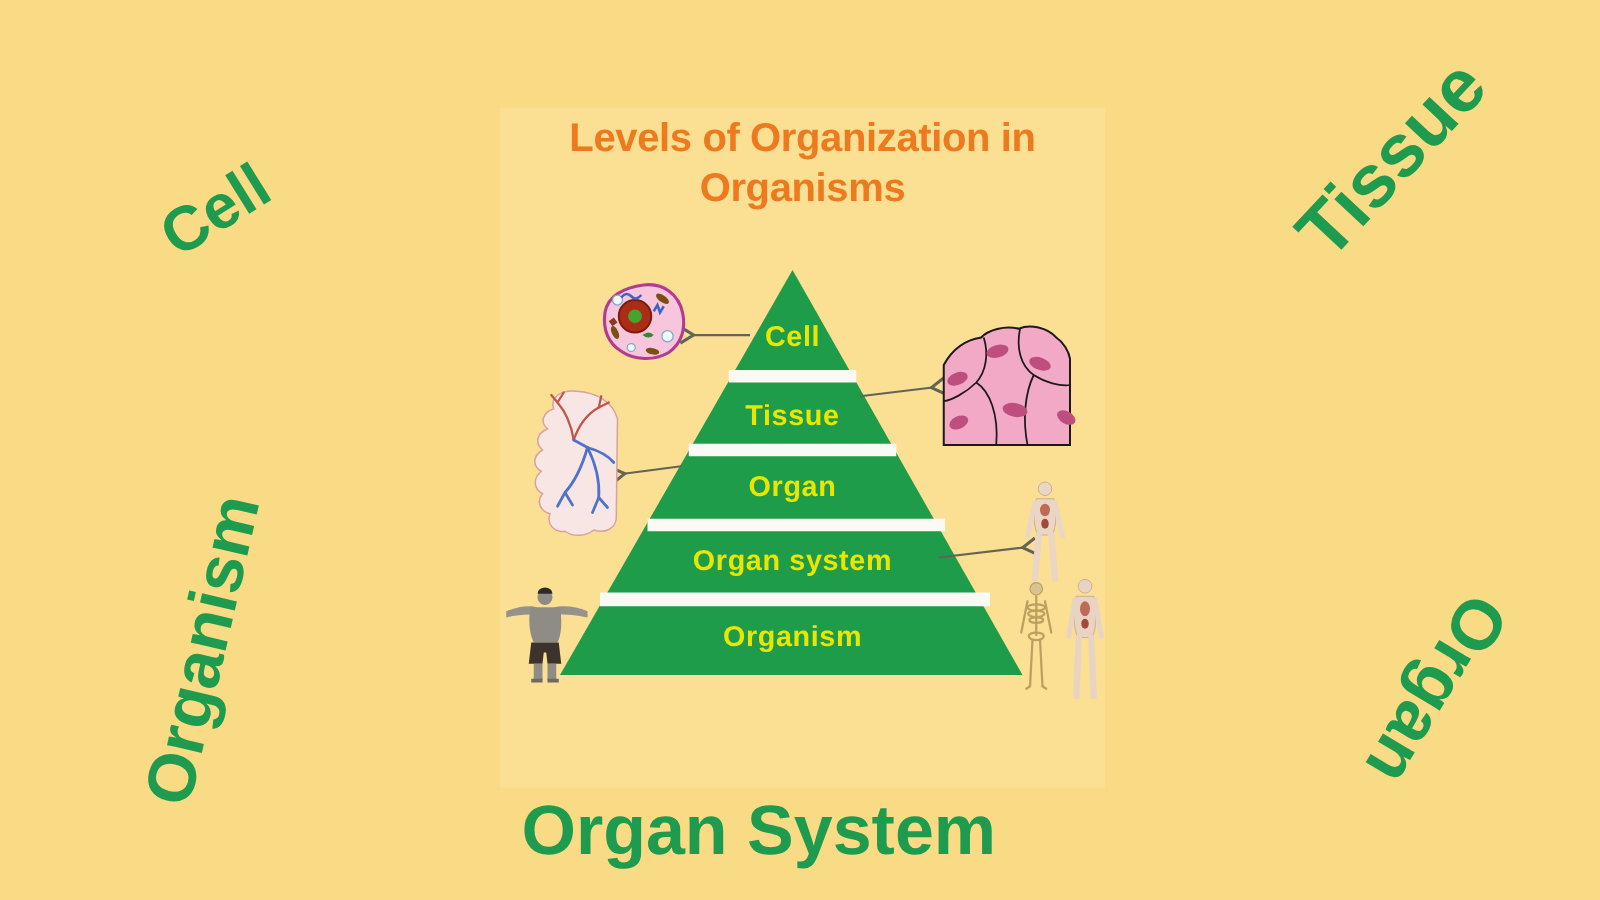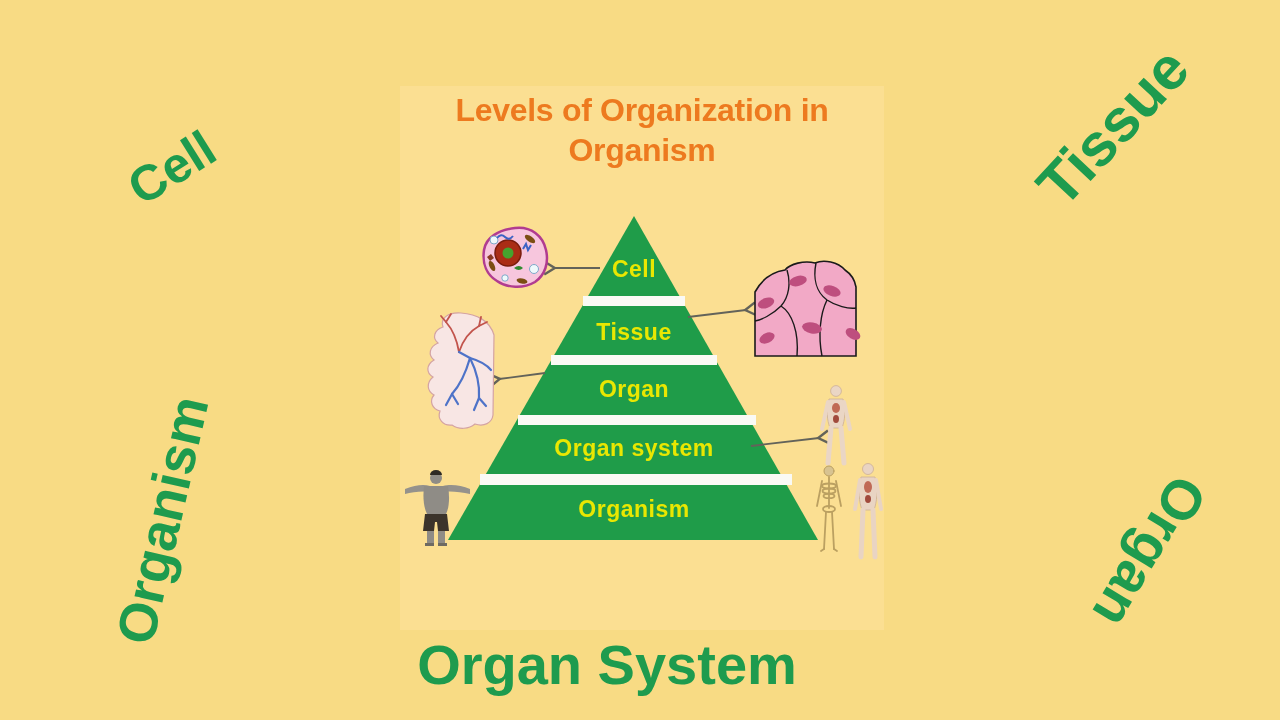--- a/index.html
+++ b/index.html
@@ -30,21 +30,21 @@
   .pyr-label{
     font-family:"Liberation Sans", sans-serif;font-weight:bold;font-size:23px;
     fill:#E9E702;text-anchor:middle;letter-spacing:0.5px;
   }
 </style>
 </head>
 <body>
 
 <div id="panel"></div>
 
-<div id="title">Levels of Organization in Organism</div>
+<div id="title">Levels of Organization in Organisms</div>
 
 <svg id="scene" width="1280" height="720" viewBox="0 0 1280 720">
   <defs>
     <marker id="ahead" viewBox="0 0 10 10" refX="2.5" refY="5" markerWidth="9" markerHeight="9" orient="auto-start-reverse">
       <path d="M8.5,1 L2,5 L8.5,9" fill="none" stroke="#63635A" stroke-width="1.5"></path>
     </marker>
   </defs>
 
   <g>
     <polygon points="634,216 818,540 448,540" fill="#1F9C49"></polygon>

